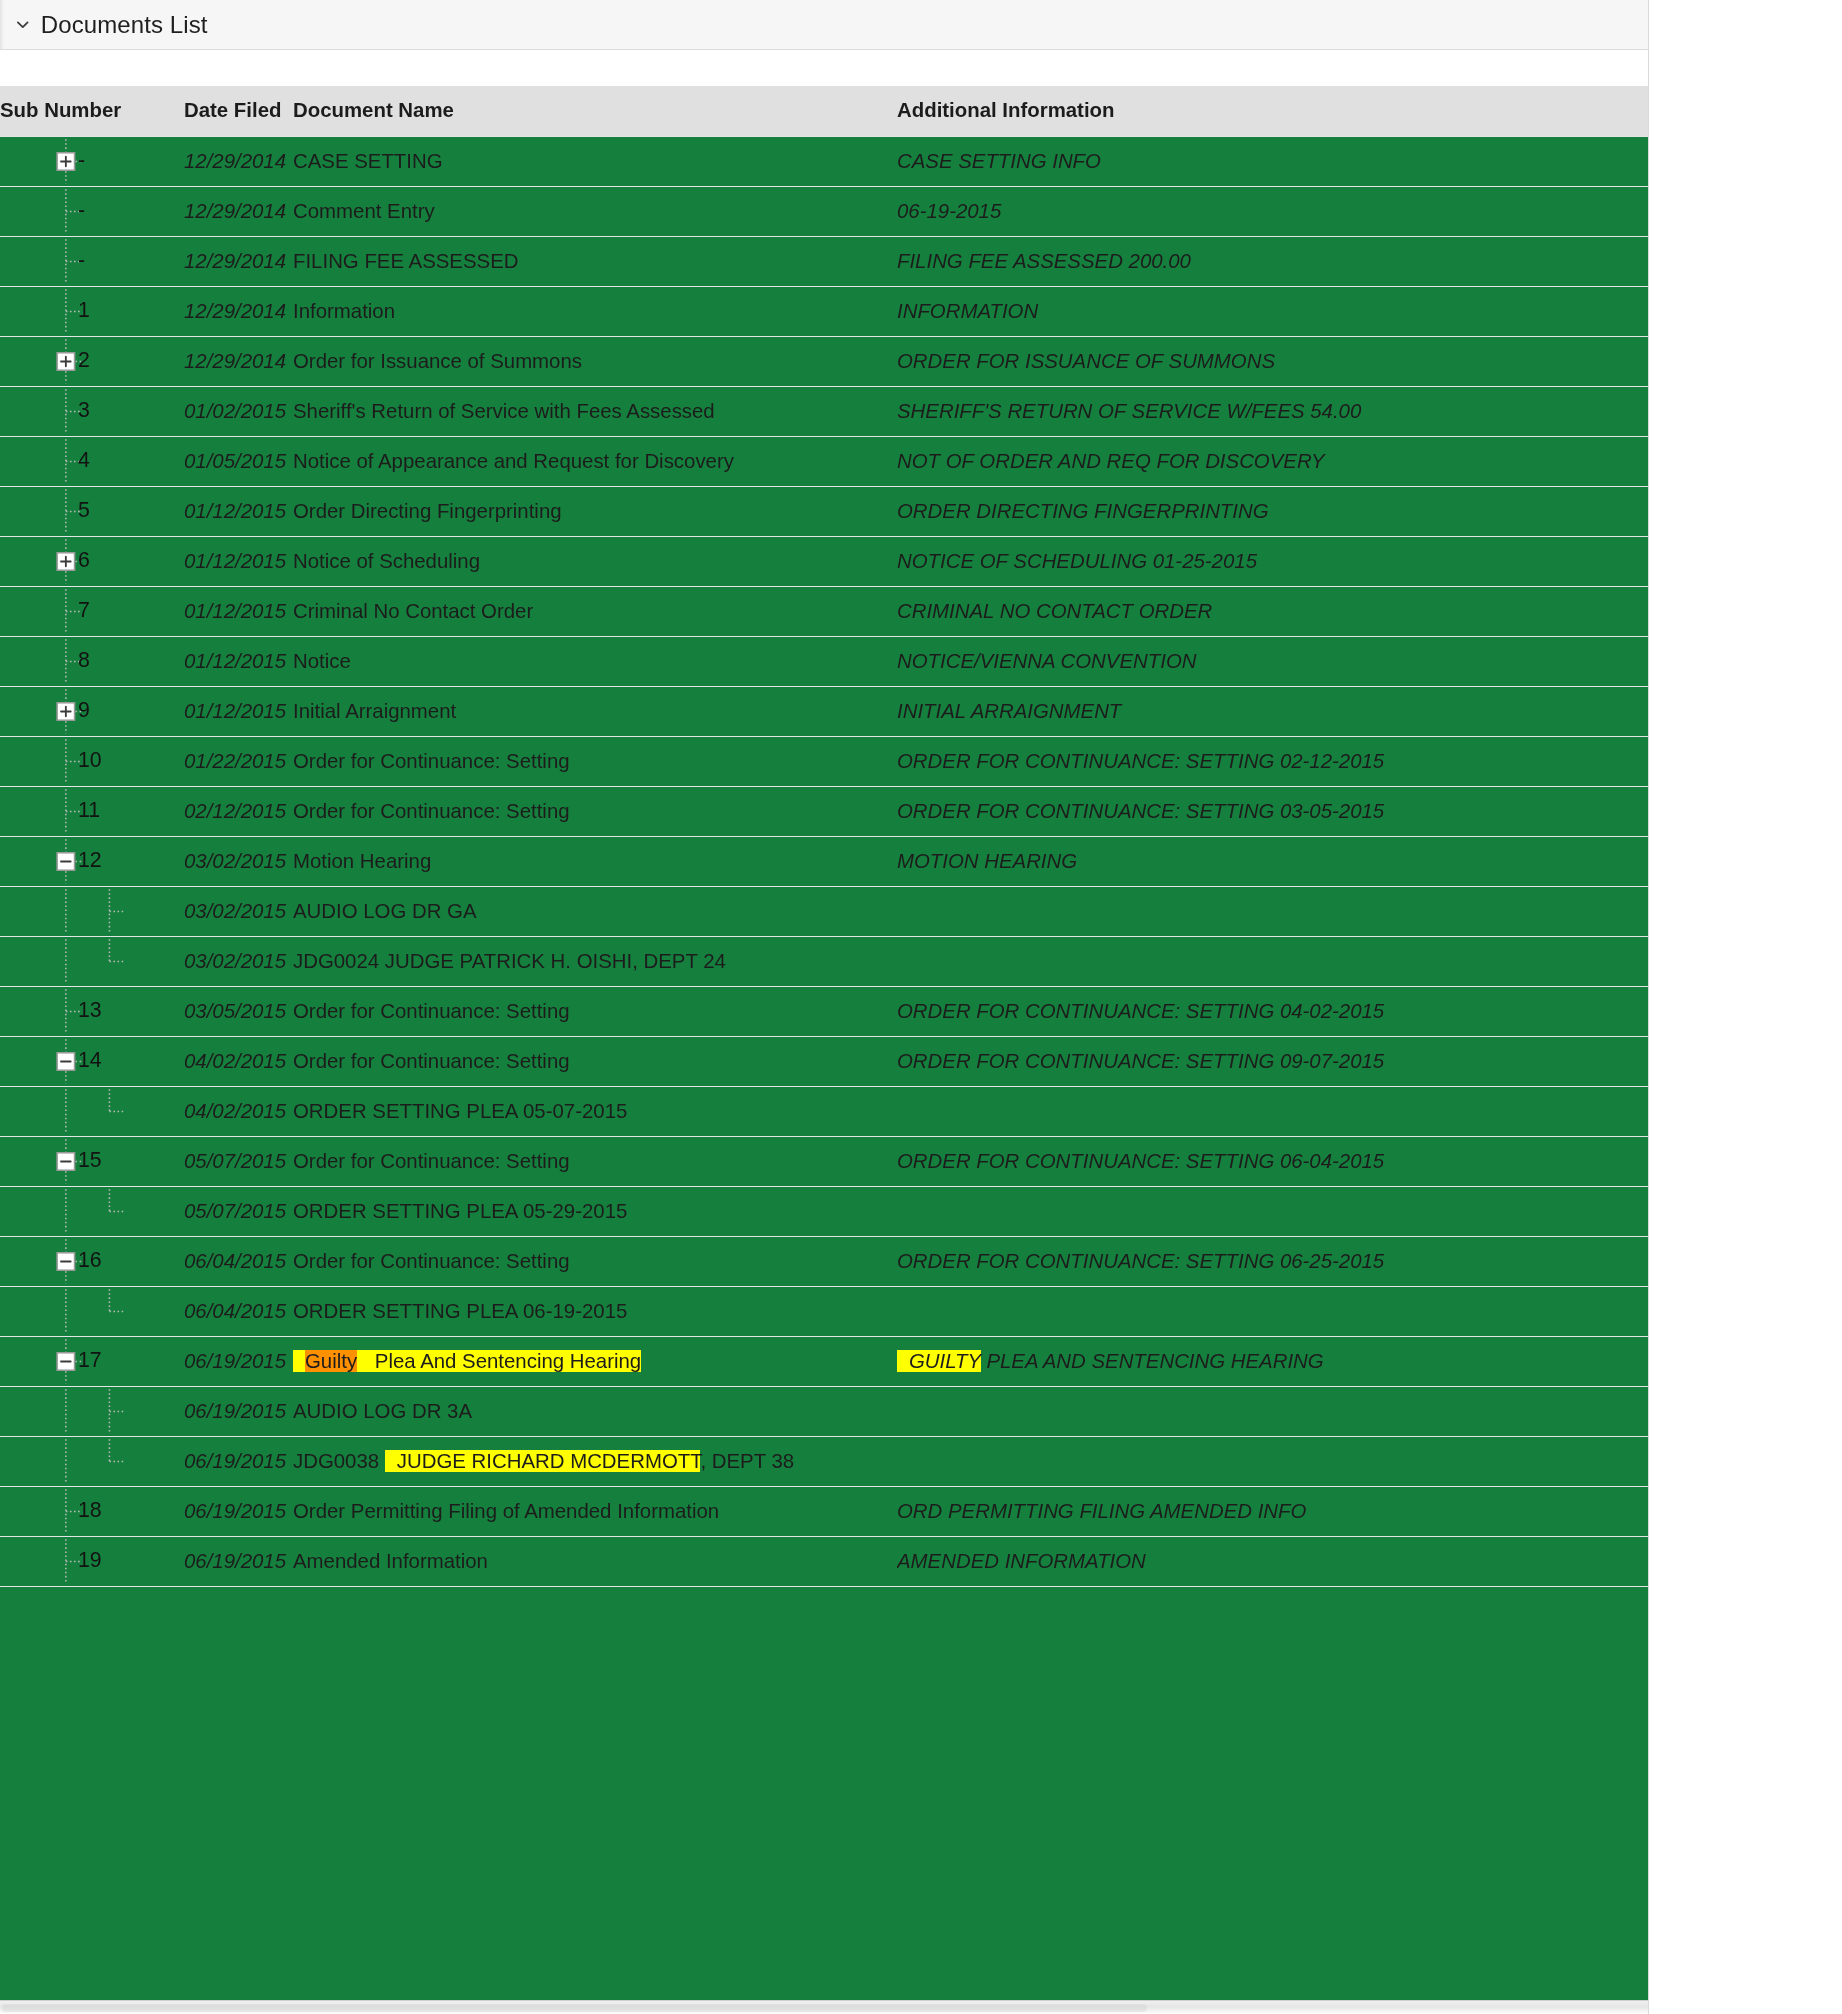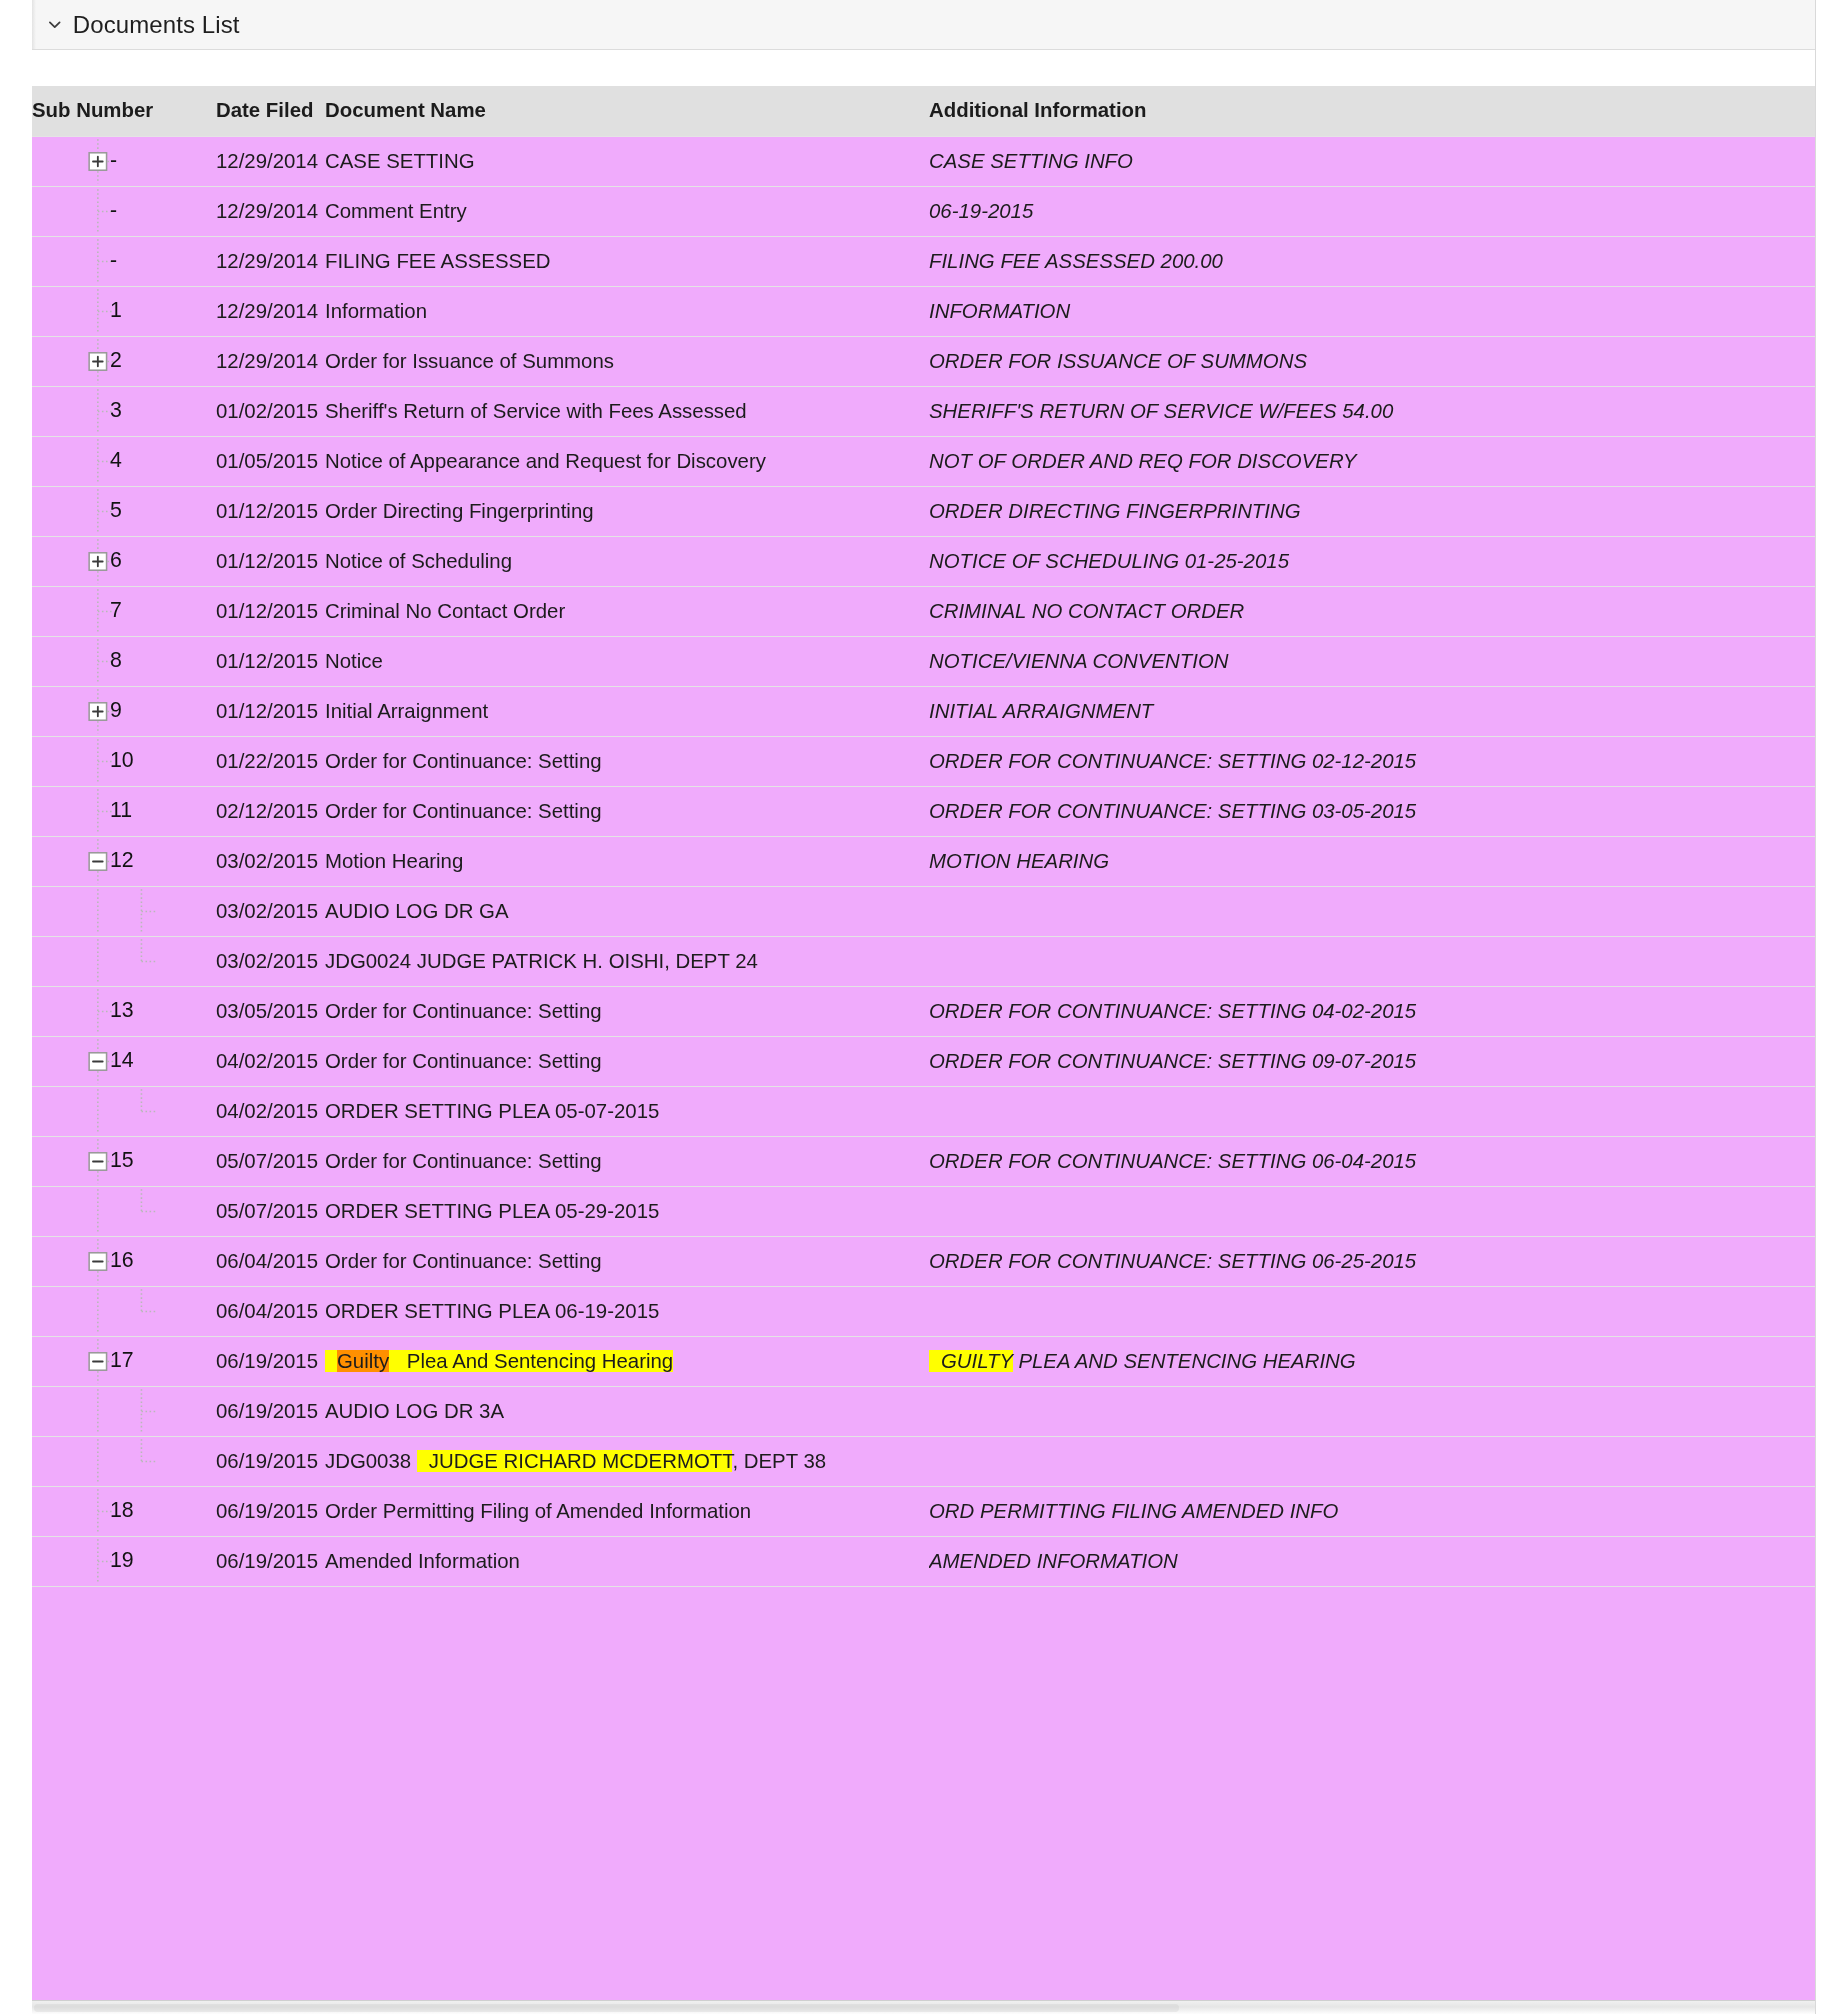--- a/index.html
+++ b/index.html
@@ -13,25 +13,24 @@
     width: 1843px;
     height: 2014px;
     overflow: hidden;
     position: relative;
   }
 
   
   #panel {
     position: absolute;
     left: 0; top: 0;
-    width: 1784px; height: 2014px;
-    background: #f0abfc;
+    width: 1649px; height: 2014px;
+    background: #15803d;
     border-right: 1.9px solid #d9d9d9;
     overflow: hidden;
-    margin-left: 32px;
   }
 
   
   #section-header {
     height: 50px;
     background: #f6f6f6;
     border-bottom: 1px solid #dcdcdc;
     display: flex;
     align-items: center;
     padding-left: 13.6px;
@@ -101,21 +100,21 @@
     vertical-align: middle;
     border-bottom: 1px solid #e4e4e4;
     border-top: none;
     padding: 0;
     white-space: nowrap;
     overflow: hidden;
   }
   #doc-table tbody tr:first-child td { border-top: 1px solid #e4e4e4; }
 
   td.td-sub  { position: relative; }
-  td.td-date { padding-left: 0; }
+  td.td-date { padding-left: 0; font-style: italic; }
   td.td-name { padding-left: 0; }
   td.td-addl { padding-left: 0; font-style: italic; }
 
   .sub-wrap {
     position: relative;
     height: 49px;
     display: block;
   }
   .sub-label {
     position: absolute;

